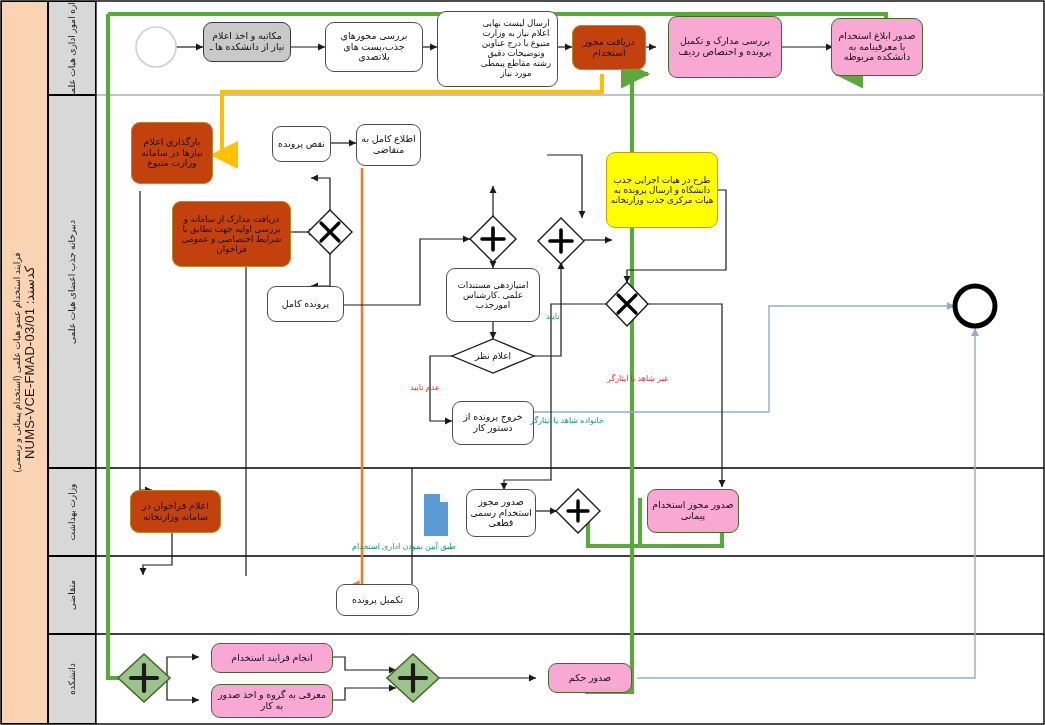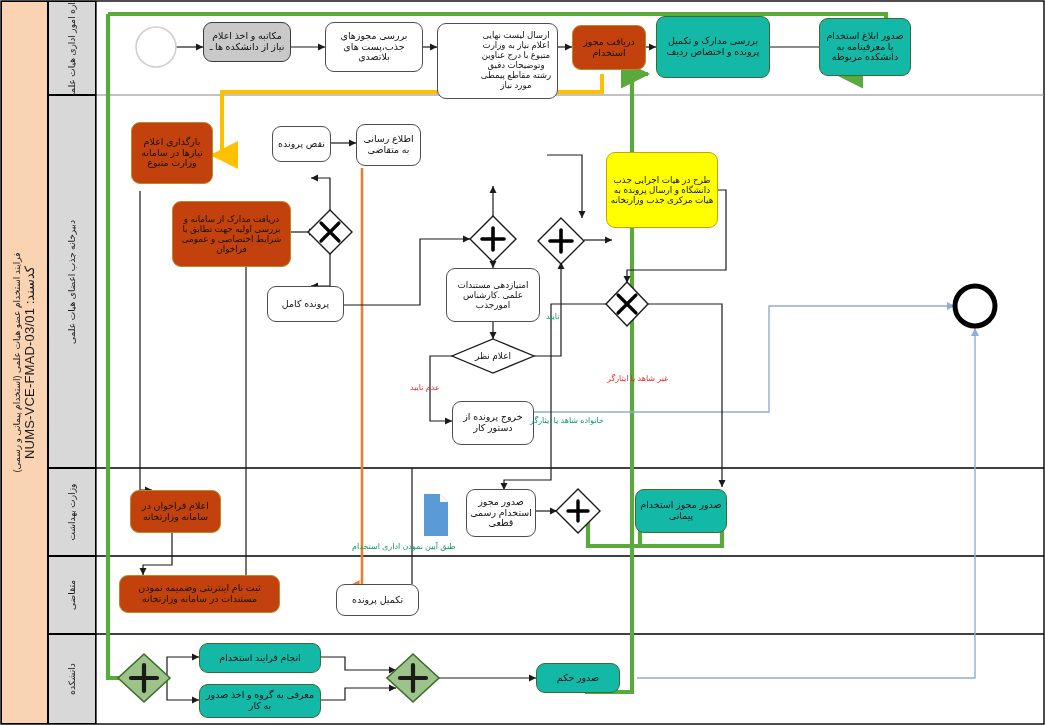--- a/index.html
+++ b/index.html
@@ -4,21 +4,21 @@
 <title>BPMN</title>
 <style>
   html,body{margin:0;padding:0;background:#ffffff;}
   body{font-family:"Liberation Sans","DejaVu Sans",sans-serif;}
   #stage{position:relative;width:1045px;height:725px;background:#fff;overflow:hidden;}
   #svgroot{position:absolute;left:0;top:0;width:1045px;height:725px;}
 
   .node{position:absolute;box-sizing:border-box;display:flex;align-items:center;justify-content:center;text-align:center;direction:rtl;line-height:1.15;}
   .task{border:1.4px solid #4d4d4d;border-radius:9px;background:#ffffff;color:#111;font-size:9.5px;padding:2px 3px;}
   .task.tan{background:#c2410c;border-color:#b58b2a;}
-  .task.green{background:#14b8a6;border-color:#3f6b2b;}
+  .task.green{background:#f9a8d4;border-color:#3f6b2b;margin-left:12px;}
   .task.gray{background:#c9c9c9;border-color:#3b3b3b;}
   .task.yellow{background:#ffff00;border-color:#c9a400;}
   .task.plain{background:#ffffff;border-color:#4d4d4d;}
 
   .laneTitle{position:absolute;box-sizing:border-box;background:#d8d8d8;border:1.2px solid #000;display:flex;align-items:center;justify-content:center;}
   .laneTitle span{display:block;white-space:nowrap;font-size:9px;color:#1b1b1b;transform:rotate(-90deg);transform-origin:center center;direction:rtl;}
   .poolTitle{position:absolute;box-sizing:border-box;background:#fad3b3;border:1.2px solid #000;display:flex;align-items:center;justify-content:center;}
   .poolTitle .ttl{display:block;white-space:nowrap;transform:rotate(-90deg);transform-origin:center center;direction:rtl;text-align:center;}
   .poolTitle .l1{font-size:9px;color:#1b1b1b;}
   .poolTitle .l2{font-size:13px;color:#1b1b1b;letter-spacing:.2px;}
@@ -205,41 +205,41 @@
   <div class="laneTitle" style="left:48px;top:634px;width:48px;height:90px;">
     <span>دانشکده</span>
   </div>
 
   <div class="node task gray" style="left:203px;top:22px;width:88px;height:40px;">
     <span>مکاتبه و اخذ اعلام نیاز از دانشکده ها ـ</span>
   </div>
   <div class="node task plain" style="left:325px;top:22px;width:98px;height:50px;">
     <span>بررسی مجوزهای جذب،پست های بلاتصدی</span>
   </div>
-  <div class="node task plain" style="left:437px;top:23px;width:121px;height:76px;font-size:8.6px;padding-left:40px;">
+  <div class="node task plain" style="left:437px;top:11px;width:121px;height:76px;font-size:8.6px;padding-left:40px;">
     <span>ارسال لیست نهایی اعلام نیاز به وزارت متبوع با درج عناوین وتوضیحات دقیق رشته مقاطع پیمطی مورد نیاز</span>
   </div>
   <div class="node task tan" style="left:572px;top:25px;width:74px;height:45px;">
     <span>دریافت مجوز استخدام</span>
   </div>
   <div class="node task green" style="left:656px;top:16px;width:114px;height:62px;">
     <span>بررسی مدارک و تکمیل پرونده و اختصاص ردیف</span>
   </div>
   <div class="node task green" style="left:819px;top:18px;width:92px;height:58px;">
     <span>صدور ابلاغ استخدام یا معرفینامه به دانشکده مربوطه</span>
   </div>
 
   <div class="node task tan" style="left:131px;top:122px;width:82px;height:62px;">
     <span>بارگذاری اعلام نیازها در سامانه وزارت متبوع</span>
   </div>
   <div class="node task plain" style="left:272px;top:126px;width:59px;height:36px;">
     <span>نقص پرونده</span>
   </div>
   <div class="node task plain" style="left:356px;top:124px;width:65px;height:42px;">
-    <span>اطلاع رسانی به متقاضی</span>
+    <span>اطلاع کامل به متقاضی</span>
   </div>
   <div class="node task tan" style="left:172px;top:201px;width:119px;height:66px;font-size:8.8px;">
     <span>دریافت مدارک از سامانه و بررسی اولیه جهت تطابق با شرایط اختصاصی و عمومی فراخوان</span>
   </div>
   <div class="node task plain" style="left:267px;top:286px;width:77px;height:36px;">
     <span>پرونده کامل</span>
   </div>
   <div class="node task plain" style="left:446px;top:268px;width:94px;height:54px;font-size:8.8px;">
     <span>امتیازدهی مستندات علمی .کارشناس امورجذب</span>
   </div>
@@ -256,23 +256,20 @@
   <div class="node task tan" style="left:130px;top:490px;width:91px;height:43px;">
     <span>اعلام فراخوان در سامانه وزارتخانه</span>
   </div>
   <div class="node task plain" style="left:466px;top:489px;width:70px;height:48px;">
     <span>صدور مجوز استخدام رسمی قطعی</span>
   </div>
   <div class="node task green" style="left:635px;top:489px;width:92px;height:44px;">
     <span>صدور مجوز استخدام پیمانی</span>
   </div>
 
-  <div class="node task tan" style="left:119px;top:575px;width:161px;height:38px;">
-    <span>ثبت نام اینترنتی وضمیمه نمودن مستندات در سامانه وزارتخانه</span>
-  </div>
   <div class="node task plain" style="left:336px;top:584px;width:83px;height:32px;">
     <span>تکمیل پرونده</span>
   </div>
 
   <div class="node task green" style="left:199px;top:643px;width:122px;height:30px;">
     <span>انجام فرایند استخدام</span>
   </div>
   <div class="node task green" style="left:199px;top:684px;width:122px;height:34px;">
     <span>معرفی به گروه و اخذ صدور به کار</span>
   </div>

